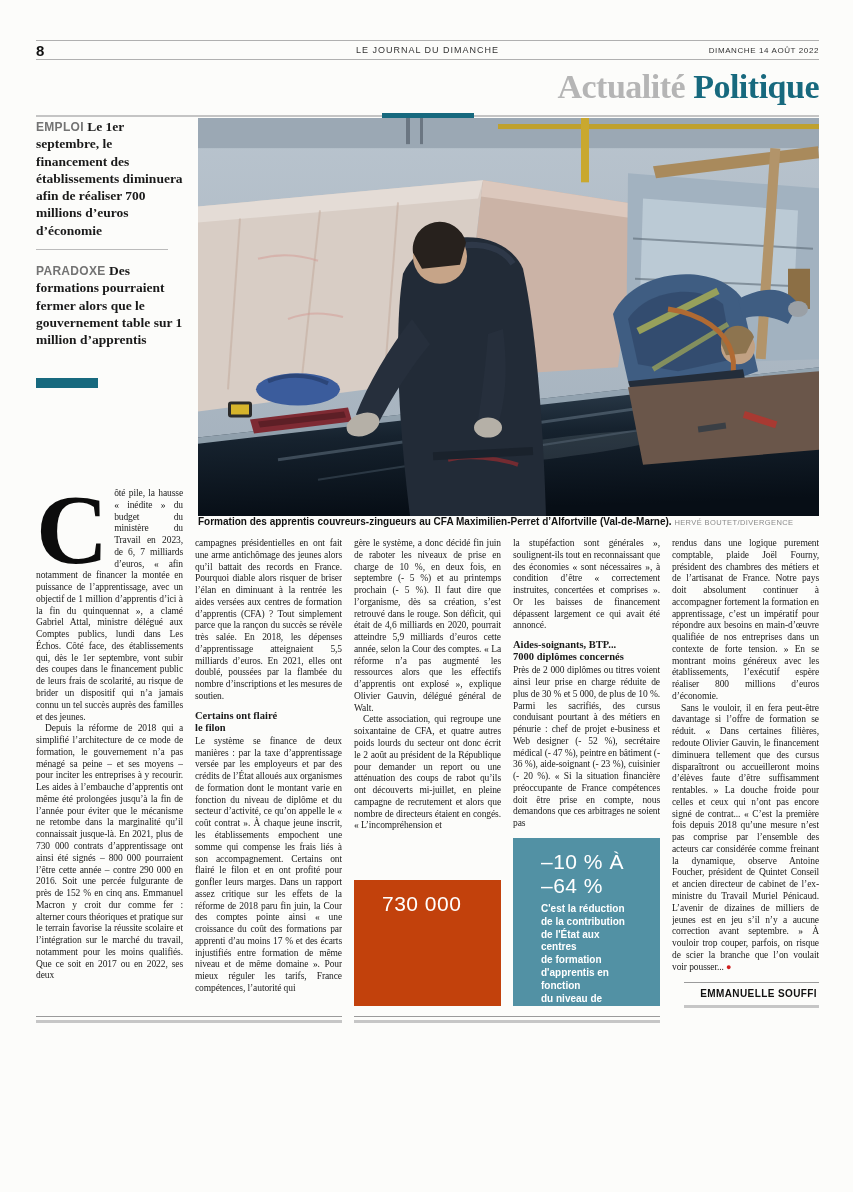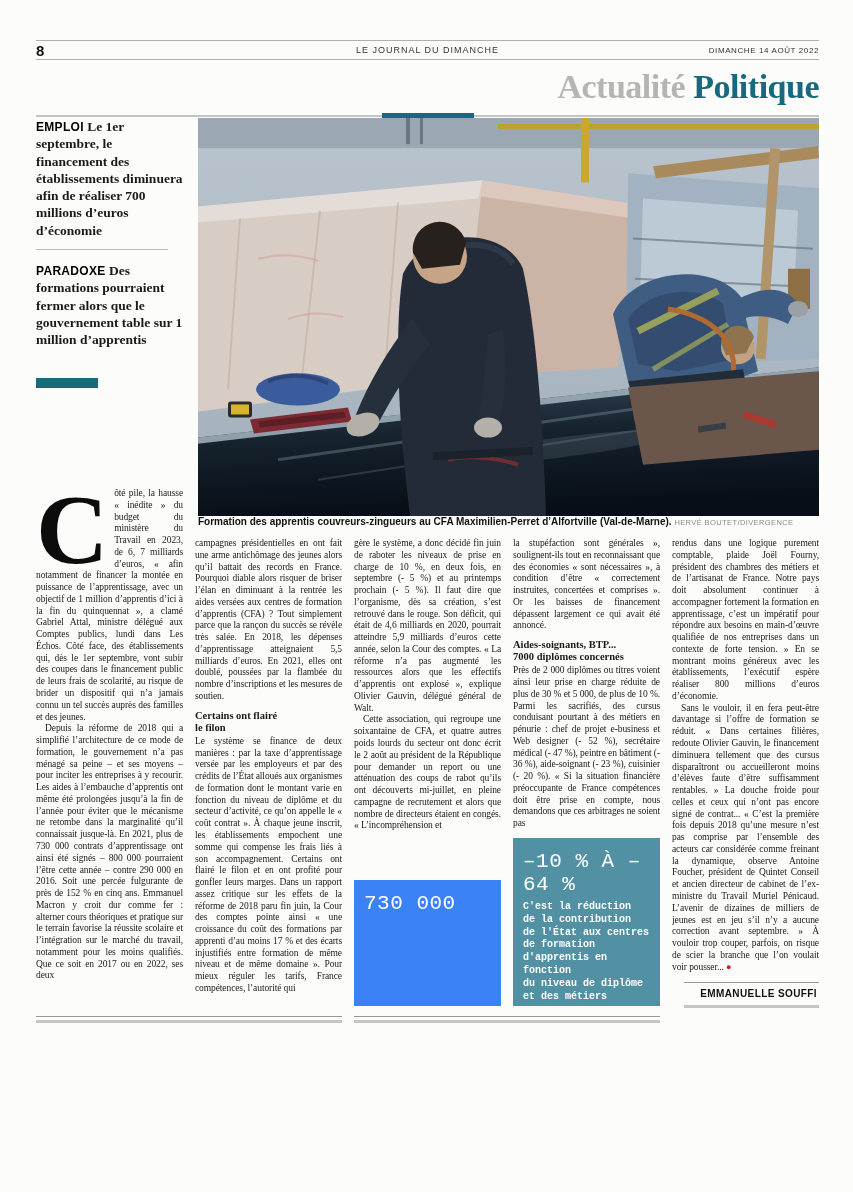--- a/index.html
+++ b/index.html
@@ -17,42 +17,42 @@
   .section-part2{color:#17697e;}
   .section-rule{display:flex;align-items:center;height:5px;}
   .section-rule .side{flex:1;border-top:2px solid #c4c4c4;}
   .section-rule .teal-seg{width:92px;height:5px;background:#17697e;}
   
   .headline{font-weight:bold;font-size:47px;line-height:.99;letter-spacing:-1.5px;color:#0c0c0c;margin:16px 0 18px;}
   
   .row1{display:flex;gap:12px;}
   .left-rail{flex:0 0 150px;}
   .chapeau-item{font-weight:bold;font-size:13.5px;line-height:1.28;margin:0 0 10px;}
-  .chapeau-label{font-family:"Liberation Sans",sans-serif;font-weight:bold;font-size:12px;color:#000000;letter-spacing:.3px;}
+  .chapeau-label{font-family:"Liberation Sans",sans-serif;font-weight:bold;font-size:12px;color:#737373;letter-spacing:.3px;}
   .chapeau-div{border-top:1px solid #bbb;margin:10px 18px 12px 0;}
   .teal-bar{width:62px;height:10px;background:#17697e;margin-top:30px;}
   .photo-block{flex:1;}
   .photo-frame{width:100%;height:398px;overflow:hidden;background:#a9b6c1;}
   .photo-frame svg{display:block;width:100%;height:100%;}
   .caption{font-family:"Liberation Sans",sans-serif;font-size:10px;line-height:1.2;color:#111;}
   .caption b{font-weight:bold;}
   .credit{font-size:7.5px;color:#8a8a8a;letter-spacing:.4px;}
   
   .row2{display:flex;gap:12px;margin-top:10px;height:470px;}
   .col{flex:0 0 147px;width:147px;overflow:hidden;position:relative;}
   .col:last-child{flex:1;}
   .col p{margin:0;font-size:9.5px;line-height:1.24;letter-spacing:-.1px;text-align:justify;}
   .col p.indent{text-indent:9px;}
   .col1{margin-top:-50px;height:520px;}
   .dropcap{float:left;font-weight:bold;font-size:100px;line-height:.8;padding:2px 6px 0 0;color:#0c0c0c;}
   .subhead{font-weight:bold;font-size:10.5px;line-height:1.15;margin:7px 0 2px;white-space:pre-line;}
   
-  .statbox{position:absolute;left:0;right:0;bottom:2px;color:#fff;font-family:Liberation Mono, monospace;
-           padding:12px 10px 14px;box-sizing:border-box;}
-  .statbox.dark{background:#3b82f6;height:126px;}
+  .statbox{position:absolute;left:0;right:0;bottom:2px;color:#fff;font-family:Liberation Sans, sans-serif;
+           padding:12px 28px 14px;box-sizing:border-box;}
+  .statbox.dark{background:#c2410c;height:126px;}
   .statbox.light{background:#5291a4;height:168px;}
   .stat-value{font-size:21px;letter-spacing:.5px;margin-bottom:5px;font-weight:normal;}
   .stat-text{font-size:10px;font-weight:bold;line-height:1.28;white-space:pre-line;}
   
   .col5{padding-bottom:46px;}
   .byline-block{position:absolute;left:12px;right:0;bottom:0;background:#fcfcfa;}
   .byline-rule-top{border-top:1px solid #9a9a9a;}
   .byline{font-family:"Liberation Sans",sans-serif;font-weight:bold;font-size:10px;letter-spacing:.4px;
           text-align:right;padding:5px 2px 6px;color:#111;}
   .byline-rule-bot{border-top:3px solid #c6c6c6;}

